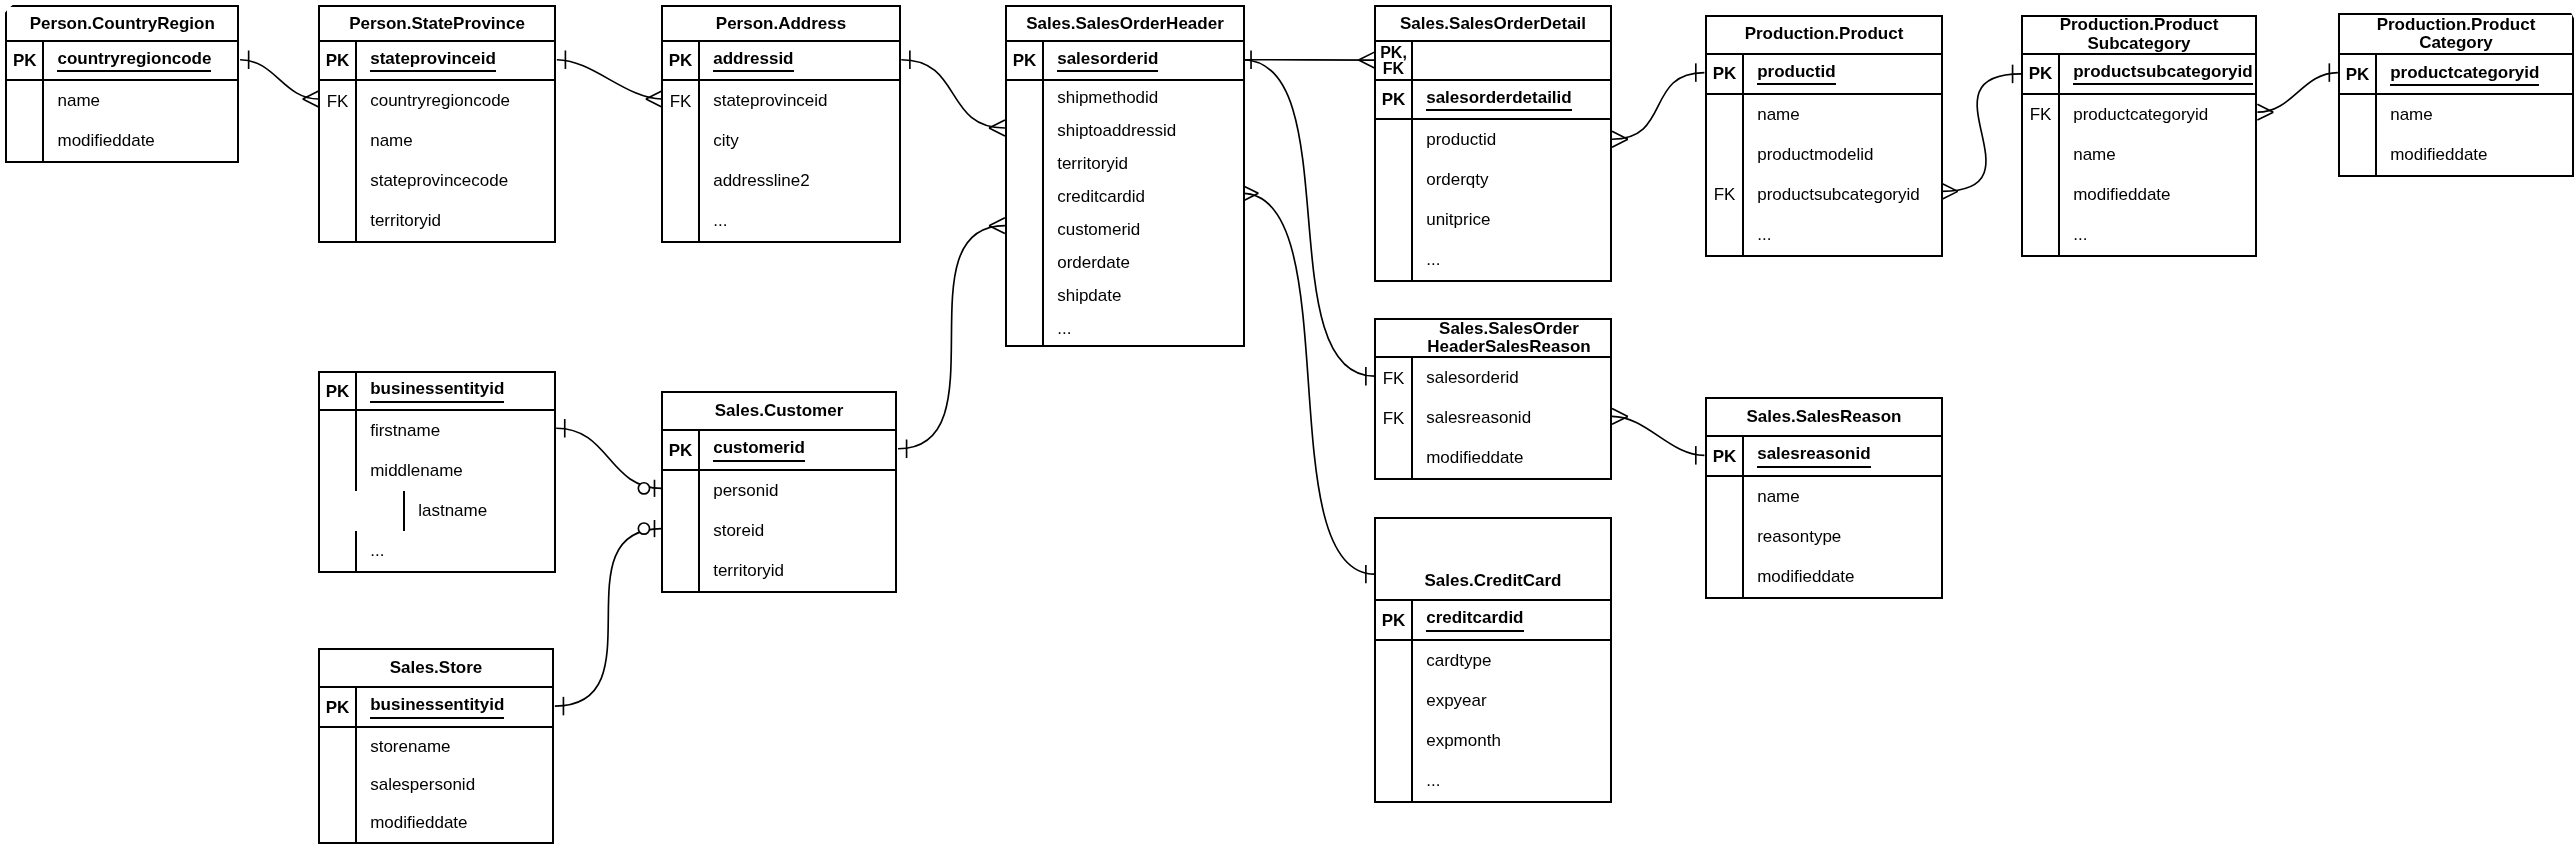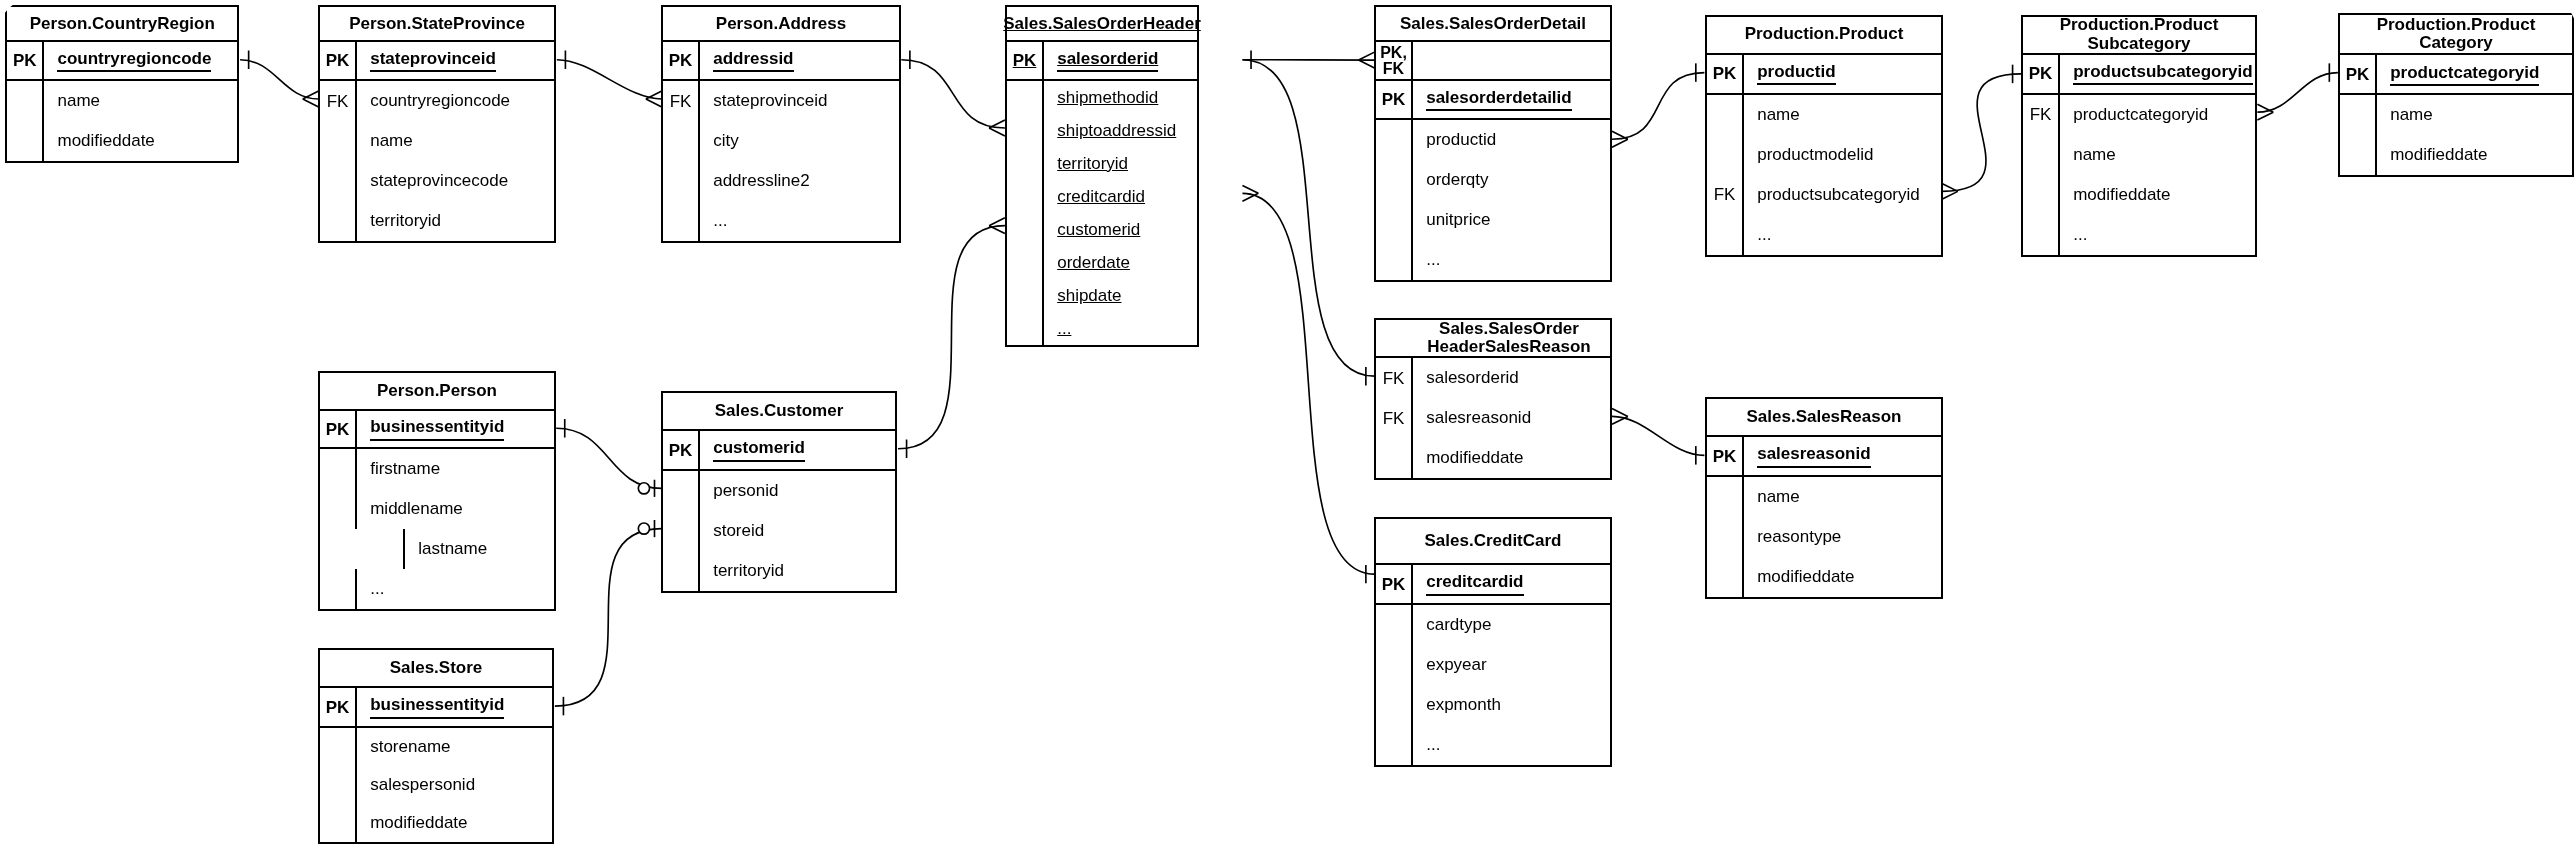--- a/index.html
+++ b/index.html
@@ -183,21 +183,21 @@
           <span>addressline2</span>
         </div>
       </div>
       <div class="field-row" style="height: 40px;">
         <div class="key-cell"></div>
         <div class="name-cell">
           <span>...</span>
         </div>
       </div>
     </div>
-    <div class="entity" style="left: 1005px; top: 5.3px; width: 194px; text-decoration: underline;">
+    <div class="entity" style="left: 1005px; top: 5.3px; width: 240px;">
       <div class="entity-title" style="height: 35px;">Sales.SalesOrderHeader</div>
       <div class="key-row" style="height: 39px;">
         <div class="key-cell">PK</div>
         <div class="name-cell">
           <span class="pk-name">salesorderid</span>
         </div>
       </div>
       <div class="field-row" style="height: 33px;">
         <div class="key-cell"></div>
         <div class="name-cell">
@@ -370,21 +370,20 @@
         </div>
       </div>
       <div class="field-row" style="height: 40px;">
         <div class="key-cell"></div>
         <div class="name-cell">
           <span>modifieddate</span>
         </div>
       </div>
     </div>
     <div class="entity" style="left: 318px; top: 371px; width: 238px;">
-      <div class="entity-title" style="height: 38px;">Person.Person</div>
       <div class="key-row" style="height: 38px;">
         <div class="key-cell">PK</div>
         <div class="name-cell">
           <span class="pk-name">businessentityid</span>
         </div>
       </div>
       <div class="field-row" style="height: 40px;">
         <div class="key-cell"></div>
         <div class="name-cell">
           <span>firstname</span>
@@ -506,21 +505,21 @@
         </div>
       </div>
       <div class="field-row" style="height: 40px;">
         <div class="key-cell"></div>
         <div class="name-cell">
           <span>modifieddate</span>
         </div>
       </div>
     </div>
     <div class="entity" style="left: 1374px; top: 517px; width: 238px;">
-      <div class="entity-title" style="height: 46px;">Sales.CreditCard</div>
+      <div class="entity-title" style="height: 38px; margin-top: 44px;">Sales.CreditCard</div>
       <div class="key-row" style="height: 40px;">
         <div class="key-cell">PK</div>
         <div class="name-cell">
           <span class="pk-name">creditcardid</span>
         </div>
       </div>
       <div class="field-row" style="height: 40px;">
         <div class="key-cell"></div>
         <div class="name-cell">
           <span>cardtype</span>

